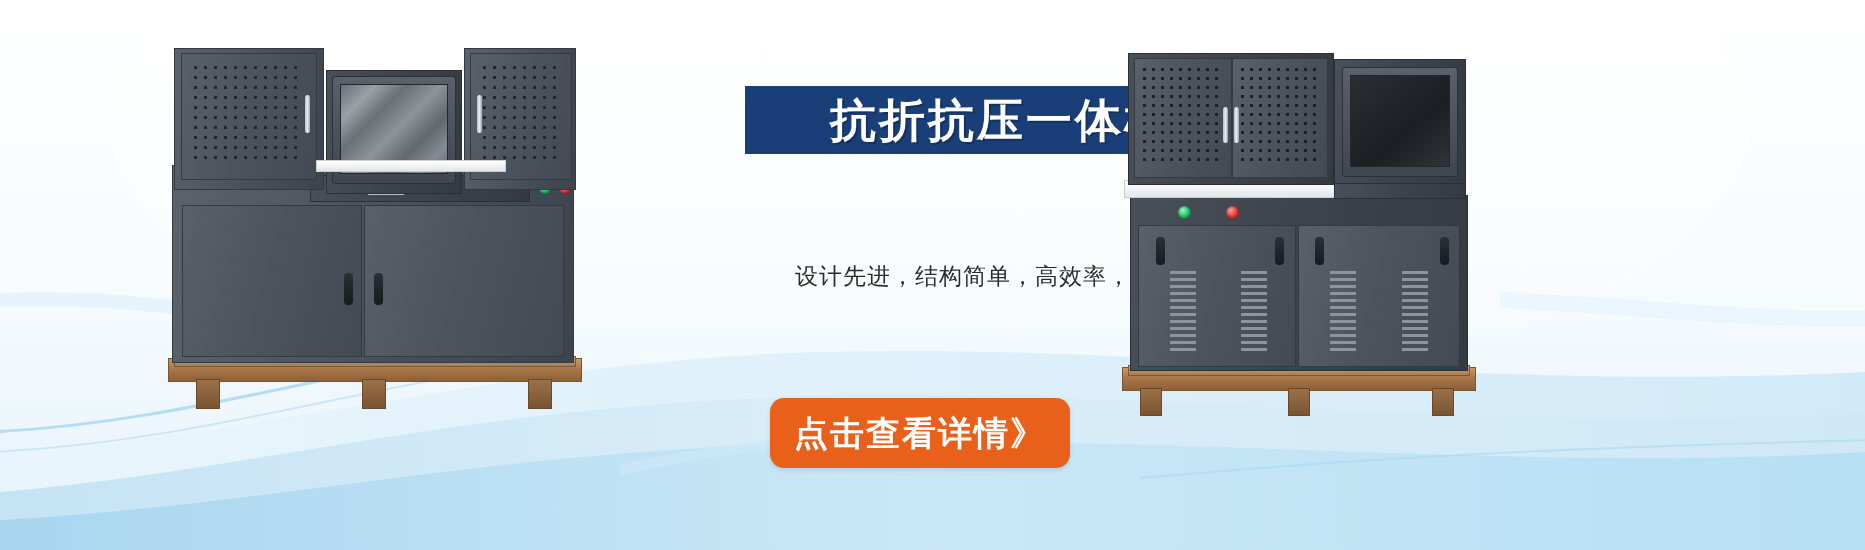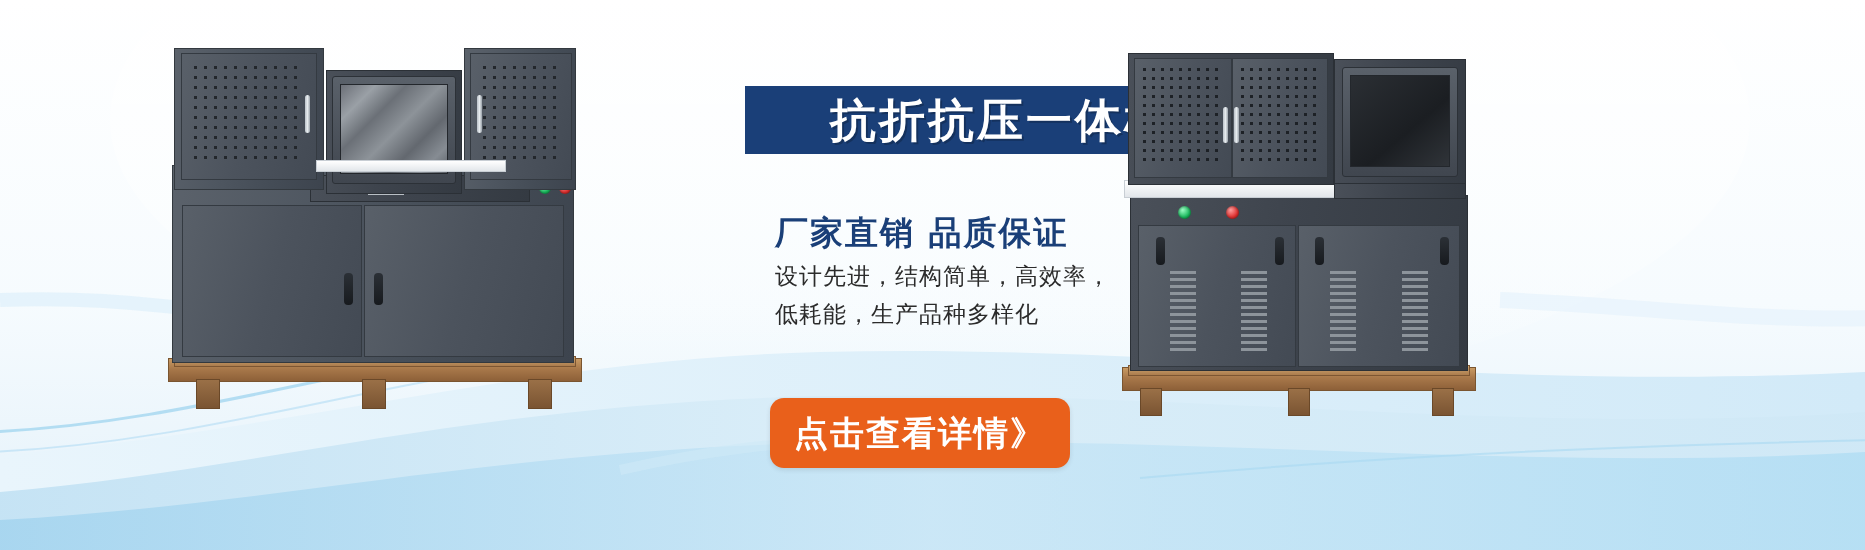--- a/index.html
+++ b/index.html
@@ -34,21 +34,21 @@
   }
   .line-blue{
     position:absolute;left:775px;top:212px;width:470px;
     color:#1a3f78;font-size:33px;font-weight:bold;letter-spacing:2px;
     white-space:nowrap;line-height:1.25;
   }
   .desc{
     position:absolute;left:775px;top:258px;width:480px;
     color:#2b2b2b;font-size:23px;letter-spacing:1px;line-height:1.65;
   }
-  .desc div{white-space:nowrap;}
+  .desc div{white-space:nowrap;margin-left:20px;}
   .cta{
     position:absolute;left:770px;top:398px;width:300px;height:70px;
     background:#e9601b;border-radius:14px;border:none;
     display:flex;align-items:center;justify-content:center;
     cursor:pointer;padding:0;
     box-shadow:0 2px 5px rgba(0,0,0,.10);
   }
   .cta .cta-text{
     color:#ffffff;font-size:34px;font-weight:bold;letter-spacing:2px;
     white-space:nowrap;line-height:1;
@@ -394,25 +394,23 @@
     </svg>
     <div class="handle-bar" style="left:327px;top:55px;width:5px;height:38px;"></div>
 
     <div class="white-strip" style="left:166px;top:120px;width:188px;height:10px;"></div>
   </div>
 
   <div class="title-bar">
     <span class="title-text">抗折抗压一体机</span>
   </div>
 
-  <div class="line-blue">厂家直销  品质保证</div>
 
   <div class="desc">
     <div>设计先进，结构简单，高效率，</div>
-    <div>低耗能，生产品种多样化</div>
   </div>
 
   <button class="cta">
     <span class="cta-text">点击查看详情》</span>
   </button>
 
   <div class="machine" style="left:1110px;top:45px;width:390px;height:395px;">
 
     <div class="pallet" style="left:12px;top:322px;width:352px;height:22px;"></div>
     <div class="pallet-slat" style="left:18px;top:320px;width:340px;height:9px;"></div>

